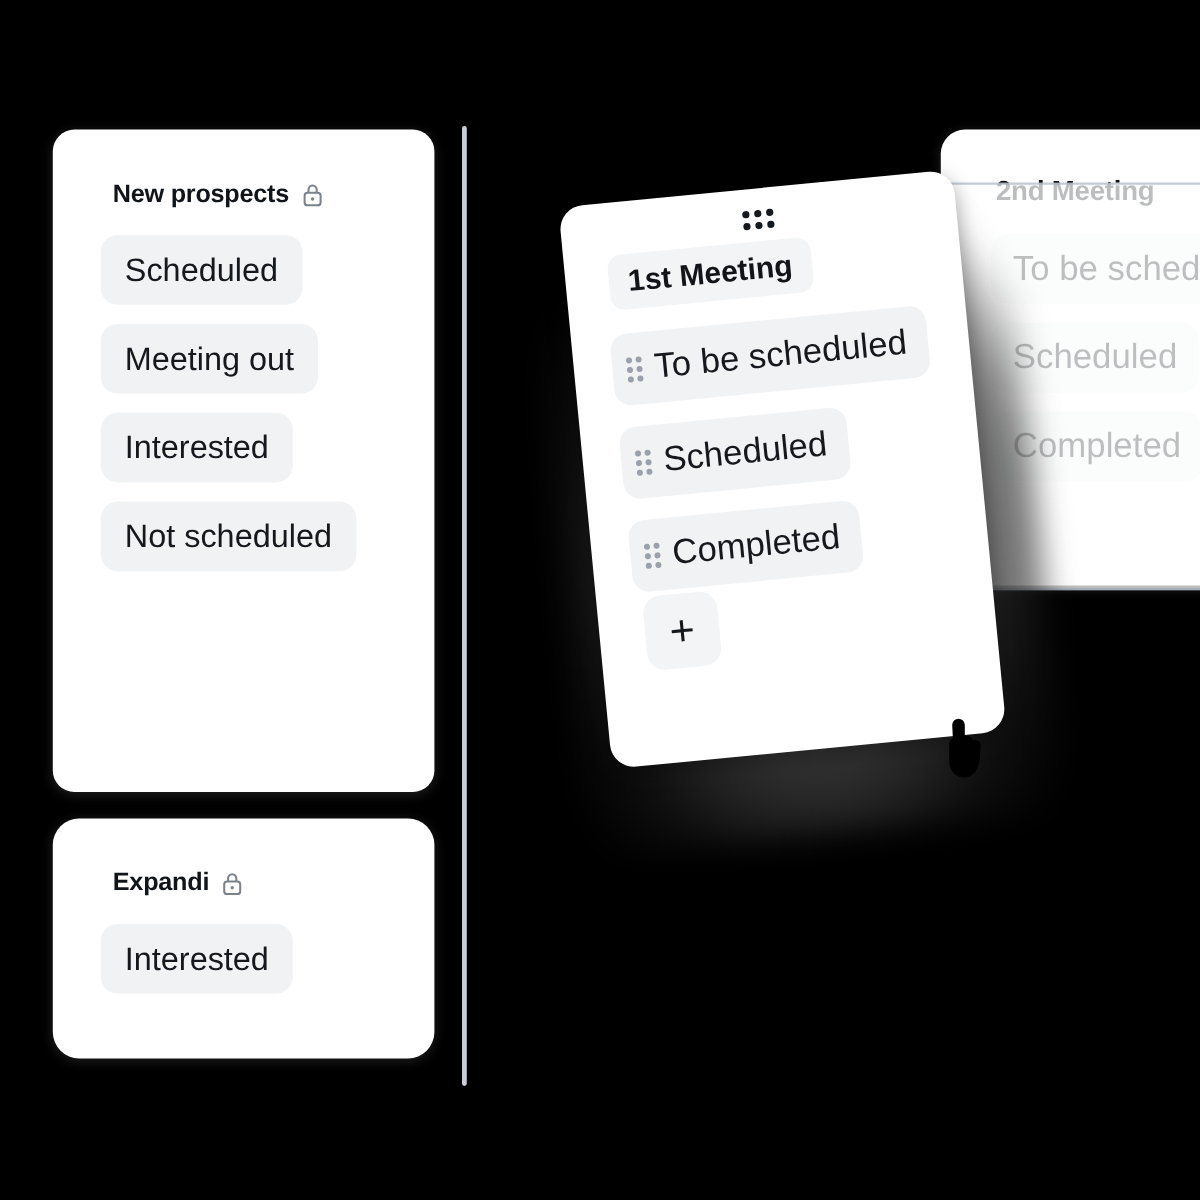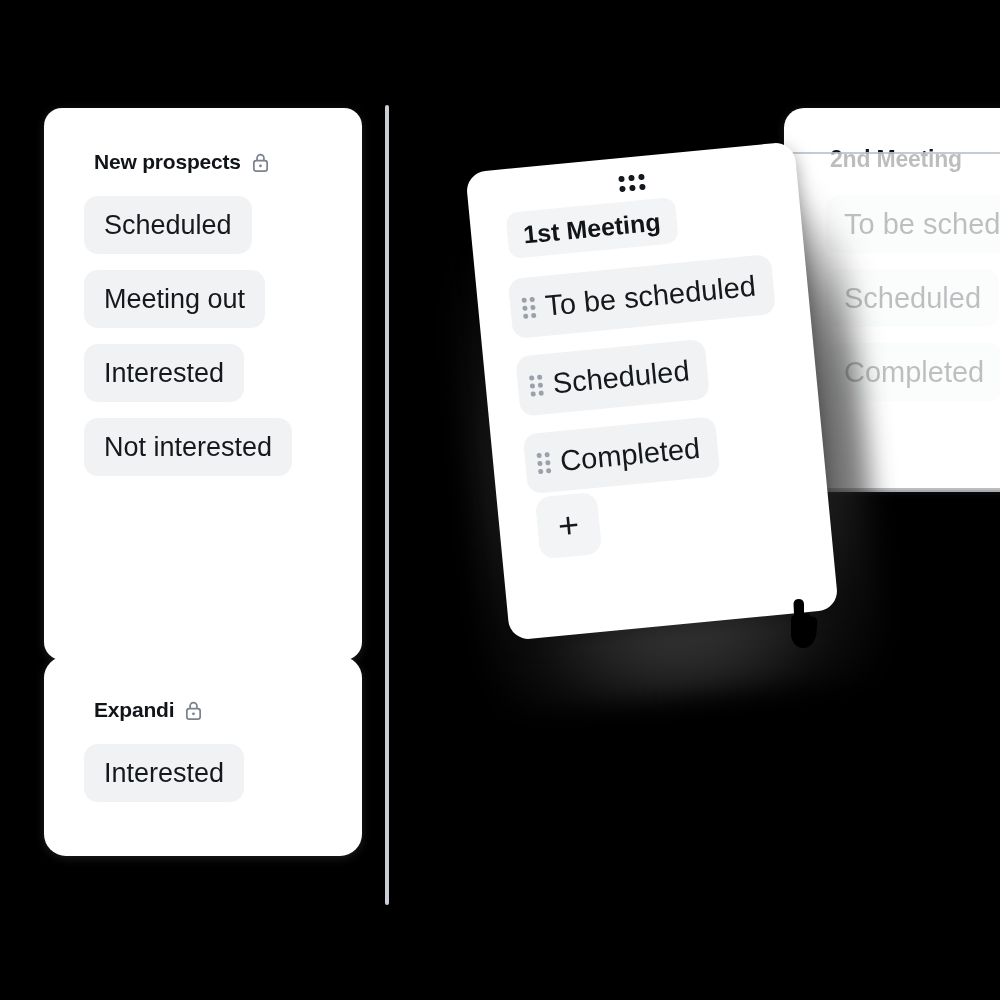--- a/index.html
+++ b/index.html
@@ -57,21 +57,21 @@
 
   
   #card-new-prospects {
     left: 44px;
     top: 108px;
     width: 318px;
     height: 552px;
   }
   #card-expandi {
     left: 44px;
-    top: 656px;
+    top: 682px;
     width: 318px;
     height: 200px;
     border-radius: 22px;
   }
 
   .left-head {
     display: flex;
     align-items: center;
     gap: 10px;
     padding: 42px 0 0 50px;
@@ -275,21 +275,21 @@
           <rect x="3" y="9" width="14" height="11" rx="2.5"></rect>
           <path d="M6.4 9V6.2a3.6 3.6 0 0 1 7.2 0V9"></path>
           <circle cx="10" cy="14.5" r="1.5" fill="#7b828c" stroke="none"></circle>
         </svg>
       </span>
     </div>
     <div class="left-list">
       <div class="pill">Scheduled</div>
       <div class="pill">Meeting out</div>
       <div class="pill">Interested</div>
-      <div class="pill">Not interested</div>
+      <div class="pill">Not scheduled</div>
     </div>
   </div>
 
   <div class="card" id="card-expandi">
     <div class="left-head">
       <span class="card-title">Expandi</span>
       <span class="lock-icon">
         <svg viewBox="0 0 20 22" width="19" height="21" fill="none" stroke="#7b828c" stroke-width="1.8">
           <rect x="3" y="9" width="14" height="11" rx="2.5"></rect>
           <path d="M6.4 9V6.2a3.6 3.6 0 0 1 7.2 0V9"></path>

